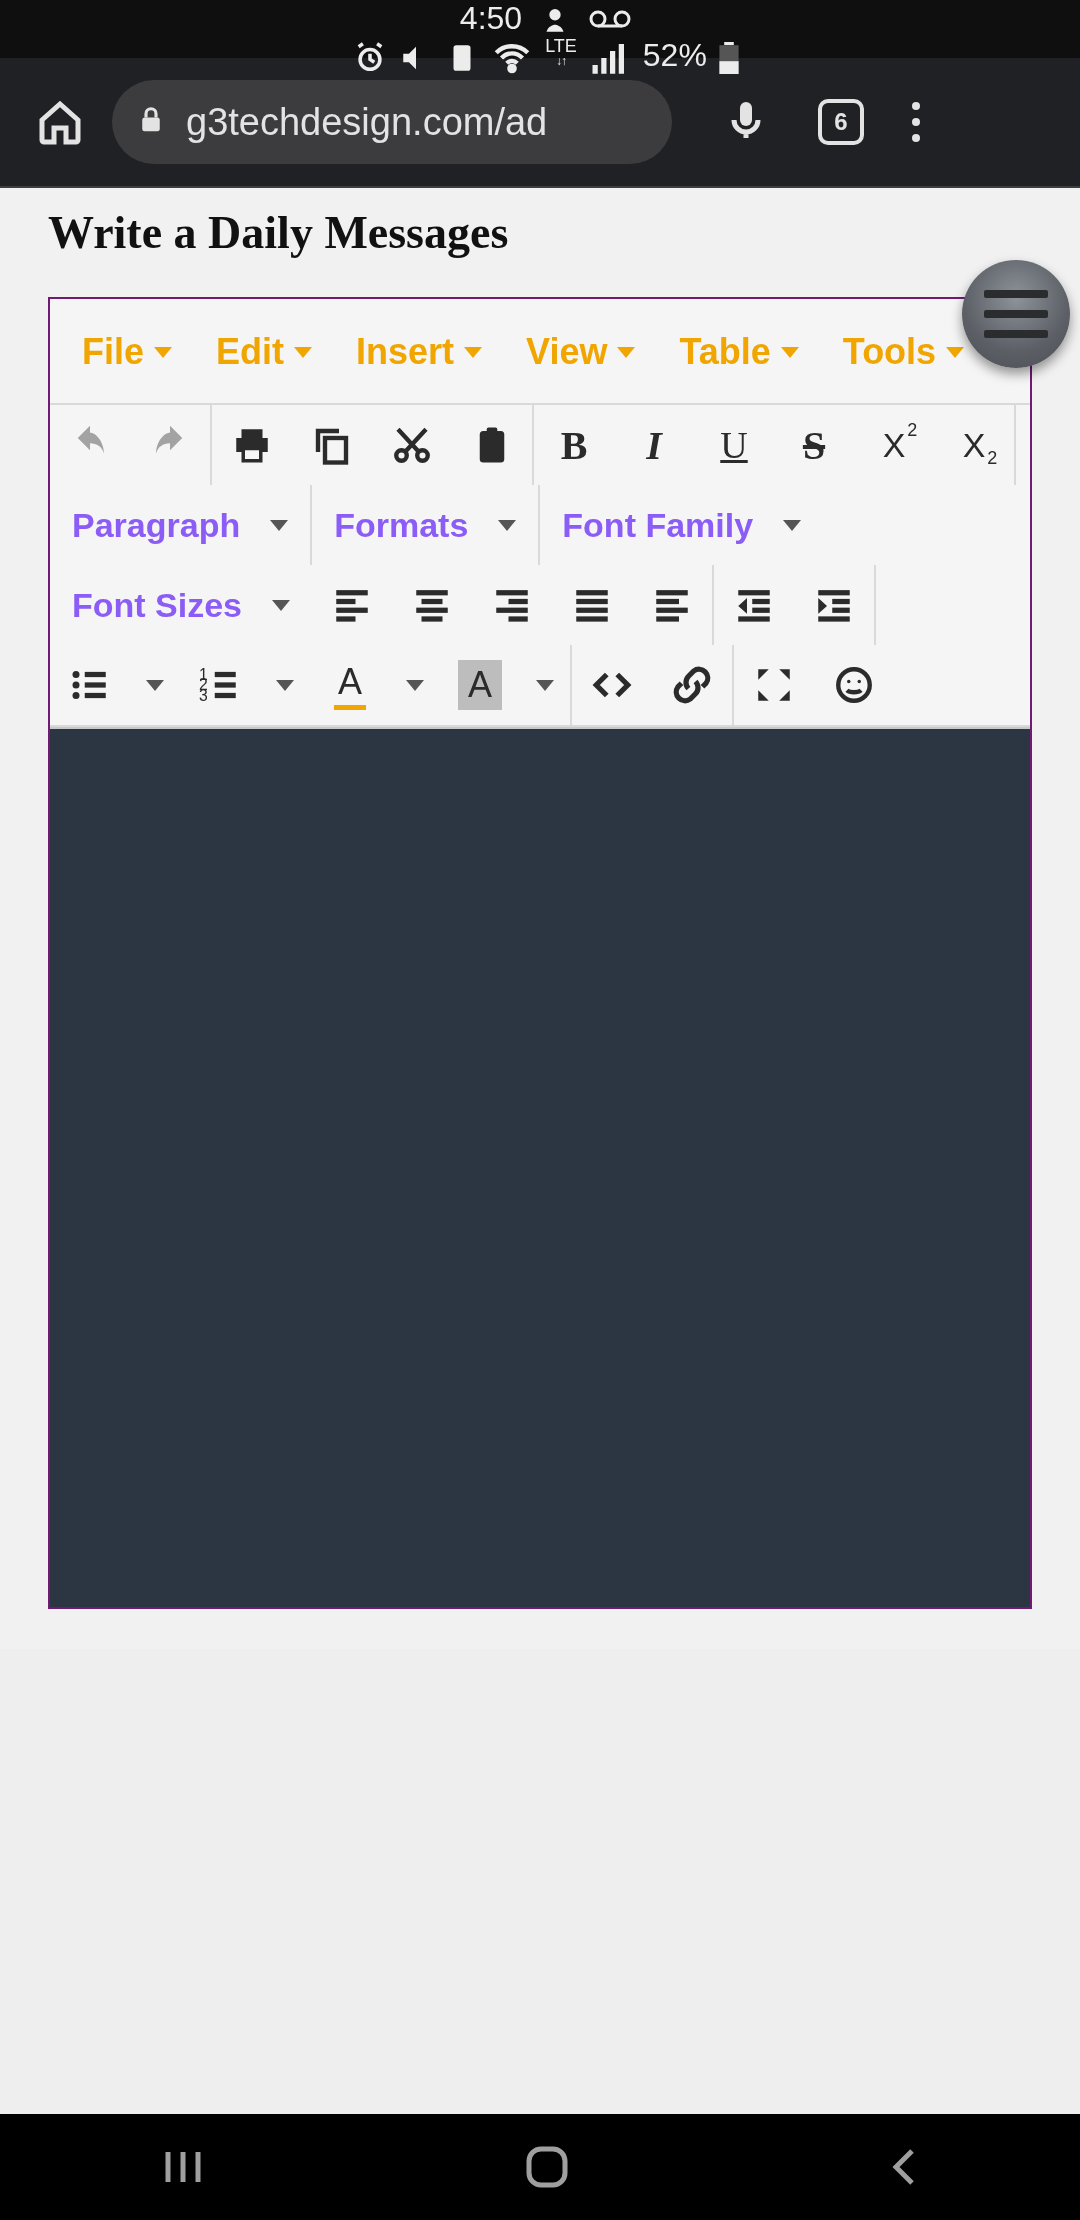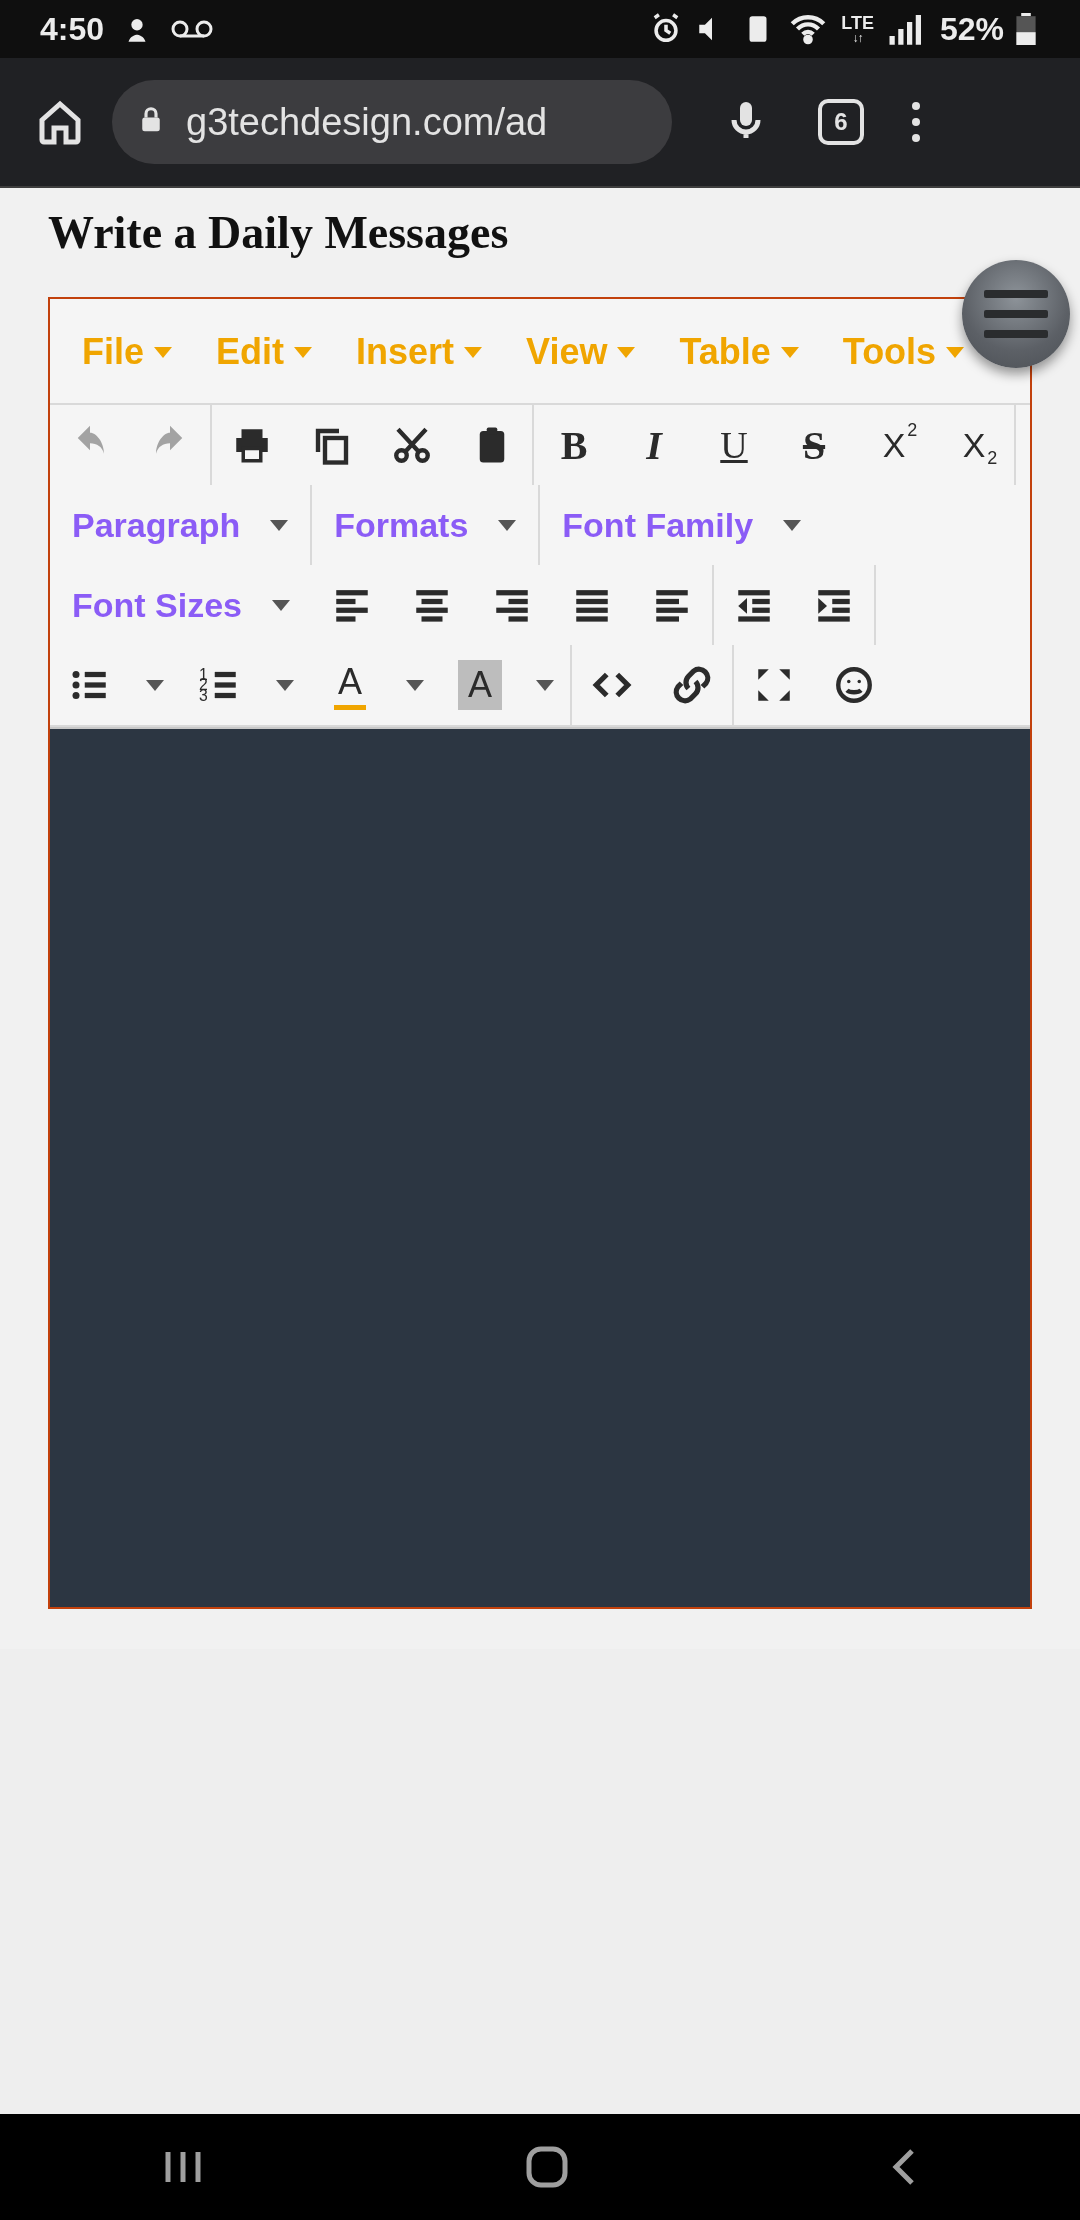--- a/index.html
+++ b/index.html
@@ -1,21 +1,21 @@
 <!DOCTYPE html>
 <html><head>
 <meta charset="utf-8">
 <style>
   * { margin:0; padding:0; box-sizing:border-box; }
   html, body { width:1080px; height:2220px; font-family:Arial,Helvetica,sans-serif; background:#eee; overflow:hidden; }
 
   
-  .status-bar { width:100%; height:58px; background:#0f0f0f; color:#ececec; display:flex; align-items:center; justify-content:space-between; padding:0 44px 0 40px; font-size:32px; font-weight:700; }
+  .status-bar { width:100%; height:58px; background:#0f0f0f; color:#ececec; display:flex; align-items:center; justify-content:space-between; padding:0 44px 0 56px; font-size:32px; font-weight:400;flex-direction:column; }
   .status-left { display:flex; align-items:center; gap:16px; }
-  .status-right { display:flex; align-items:center; gap:12px; }
+  .status-right { display:flex; gap:12px; }
   .status-ic { display:inline-flex; align-items:center; justify-content:center; }
   .status-ic svg { display:block; }
   .lte { font-size:18px; line-height:1; text-align:center; }
   .lte small { display:block; font-size:12px; letter-spacing:-1px;}
 
   
   .chrome-bar { width:100%; height:130px; background:#202124; display:flex; align-items:center; padding:15px 28px; gap:20px; border-bottom:2px solid #3e3e3e; }
   .home-icon { width:64px; display:flex; justify-content:center; }
   .url-pill { flex:0 0 auto; height:84px; background:#3c3c3f; border-radius:42px; display:flex; align-items:center; padding:0 28px 0 24px; width:560px; }
   .url-pill .lock { margin-right:20px; }
@@ -26,21 +26,21 @@
   .dots span { width:8px; height:8px; background:#e3e3e3; border-radius:50%; }
 
   
   .page { width:100%; background:#f1f1f1; padding-bottom:40px; position:relative; }
   .page-title { font-family:"Georgia","Times New Roman",serif; font-size:80px; font-weight:800; line-height:1.35; text-align:center; color:#111; padding:16px 40px 40px 40px; }
   .hamburger-fab { position:absolute; top:72px; right:10px; width:108px; height:108px; border-radius:50%; background:radial-gradient(circle at 50% 35%,#8d9399 0%,#5c6066 60%,#4b4f54 100%); box-shadow:0 6px 12px rgba(0,0,0,0.4); display:flex; flex-direction:column; align-items:center; justify-content:center; gap:12px; }
   .hamburger-fab span { width:64px; height:8px; background:#2a2c2e; border-radius:2px; }
   .subhead { font-family:"Georgia","Times New Roman",serif; font-size:46px; font-weight:800; color:#111; padding:18px 64px 38px 48px; }
 
   
-  .editor { margin:0 48px; border:2px solid #c2410c; background:#f5f5f5; }
+  .editor { margin:0 48px; border:2px solid #701a75; background:#f5f5f5; }
   .menubar { display:flex; flex-wrap:wrap; padding:18px 10px 16px 10px; border-bottom:2px solid #d9d9d9; gap:8px 0; }
   .menu-item { color:#f0a500; font-size:36px; font-weight:700; padding:14px 22px; display:flex; align-items:center; gap:10px; cursor:pointer; }
   .caret { width:0; height:0; border-left:9px solid transparent; border-right:9px solid transparent; border-top:11px solid #f0a500; }
 
   .toolbar { display:flex; flex-wrap:wrap; border-bottom:2px solid #d9d9d9; }
   .tgroup { display:flex; align-items:center; border-right:2px solid #d9d9d9; padding:2px 0; }
   .tgroup.noborder { border-right:none; }
   .tbtn { width:80px; height:76px; display:flex; align-items:center; justify-content:center; cursor:pointer; color:#555; }
   .tbtn svg { display:block; }
   .tbtn.wide { width:auto; padding:0 22px; font-size:34px; font-weight:700; color:#8b5cf6; gap:30px; }

